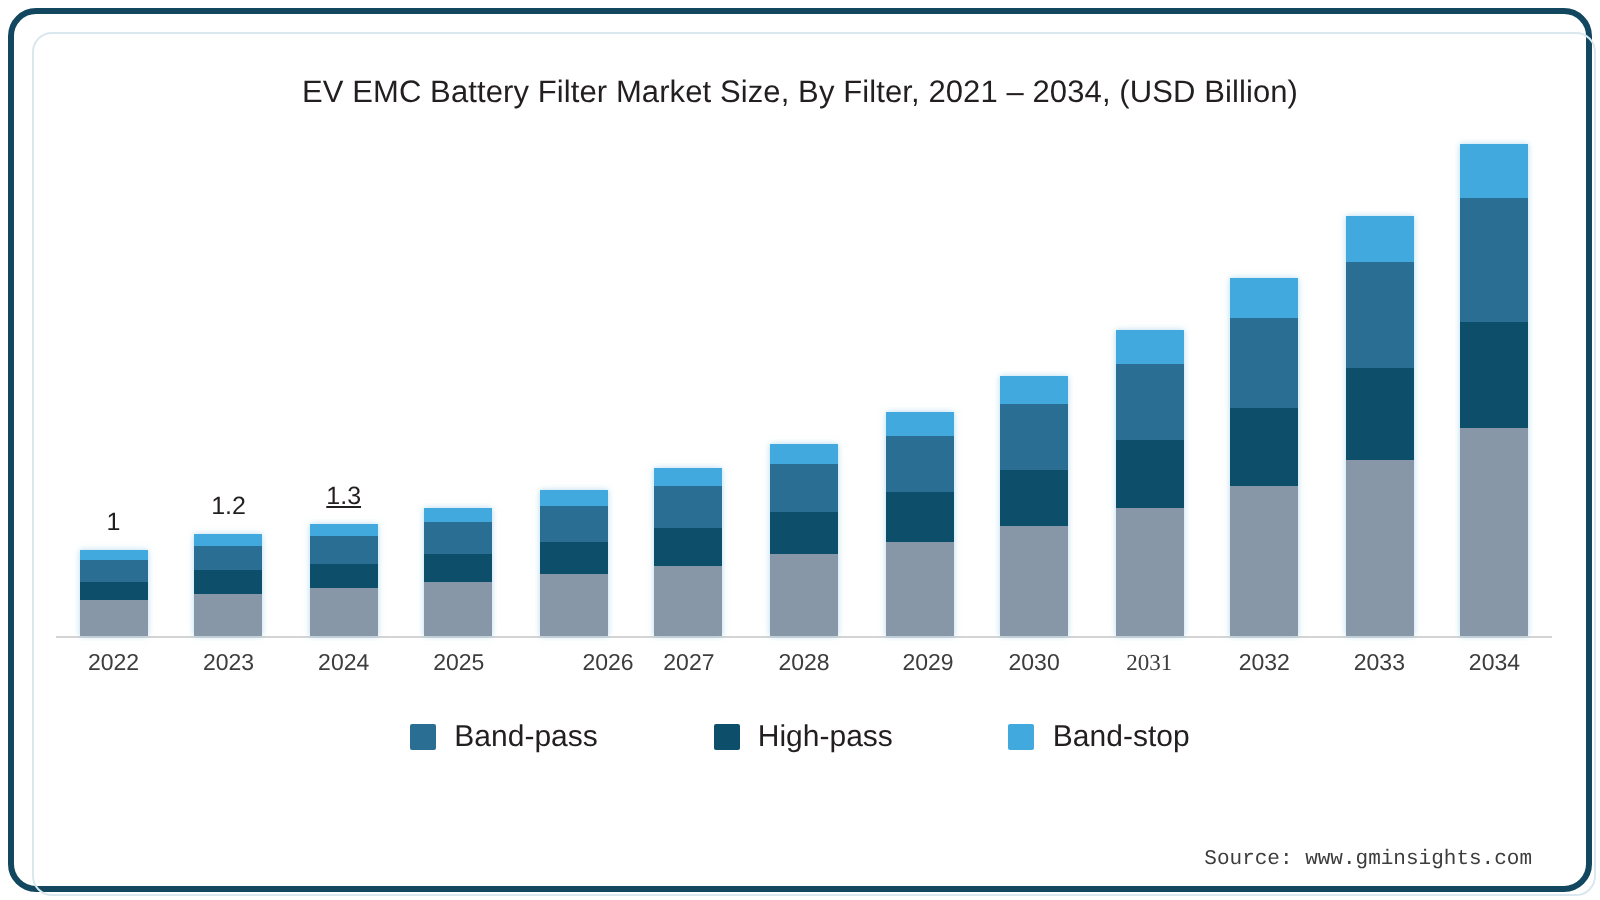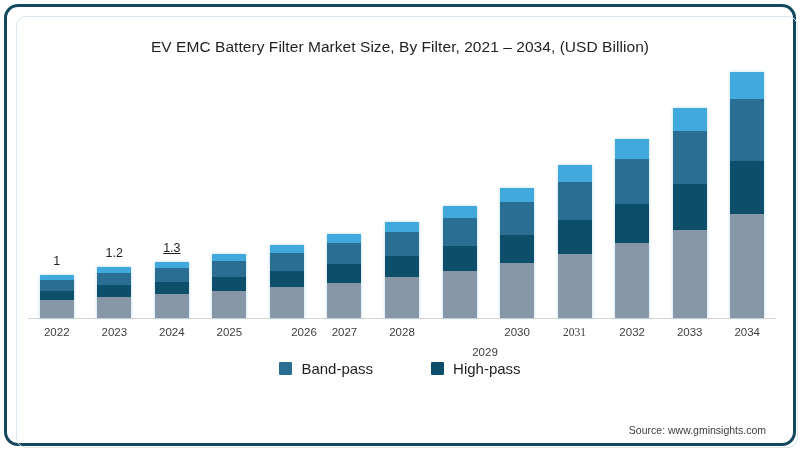--- a/index.html
+++ b/index.html
@@ -123,20 +123,21 @@
     font-size: 15px;
     color: #231f20;
   }
   
   .source {
     position: absolute;
     right: 34px;
     top: 424px;
     font-size: 10.5px;
     color: #3d3d3d;
+    font-family: Liberation Mono, monospace;
   }
 </style>
 </head>
 <body>
 
 <div class="frame">
   <div class="inner-hairline"></div>
 </div>
 
 <div class="chart-title">EV EMC Battery Filter Market Size, By Filter, 2021 – 2034, (USD Billion)</div>
@@ -251,21 +252,21 @@
   </div>
 
 <div id="x-labels">
     <div class="x-label" style="left: 26.7692px;">2022</div>
     <div class="x-label" style="left: 84.3077px;">2023</div>
     <div class="x-label" style="left: 141.846px;">2024</div>
     <div class="x-label" style="left: 199.385px;">2025</div>
     <div class="x-label" style="left: 274px;">2026</div>
     <div class="x-label" style="left: 314.462px;">2027</div>
     <div class="x-label" style="left: 372px;">2028</div>
-    <div class="x-label" style="left: 455px; margin-top: 20px;">2029</div>
+    <div class="x-label" style="left: 434px;">2029</div>
     <div class="x-label" style="left: 487.077px;">2030</div>
     <div class="x-label" style="left: 544.615px; font-family: Liberation Serif, serif;">2031</div>
     <div class="x-label" style="left: 602.154px;">2032</div>
     <div class="x-label" style="left: 659.692px;">2033</div>
     <div class="x-label" style="left: 717.231px;">2034</div>
   </div>
 <div id="bar-labels">
     <div class="bar-label" style="left: 26.7692px; top: 254.143px;">1</div>
     <div class="bar-label" style="left: 84.3077px; top: 245.571px;">1.2</div>
     <div class="bar-label" style="left: 141.846px; top: 241.286px; text-decoration: underline;">1.3</div>
@@ -273,15 +274,19 @@
 
 <div class="legend" id="legend">
     <div class="legend-item">
       <span class="legend-swatch" style="background: rgb(43, 110, 148);"></span>
       <span class="legend-text">Band-pass</span>
     </div>
     <div class="legend-item">
       <span class="legend-swatch" style="background: rgb(13, 79, 107);"></span>
       <span class="legend-text">High-pass</span>
     </div>
+    <div class="legend-item">
+      <span class="legend-swatch" style="background: rgb(65, 169, 221);"></span>
+      <span class="legend-text">Band-stop</span>
+    </div>
   </div>
 
 <div class="source">Source: www.gminsights.com</div>
 
 </body></html>

